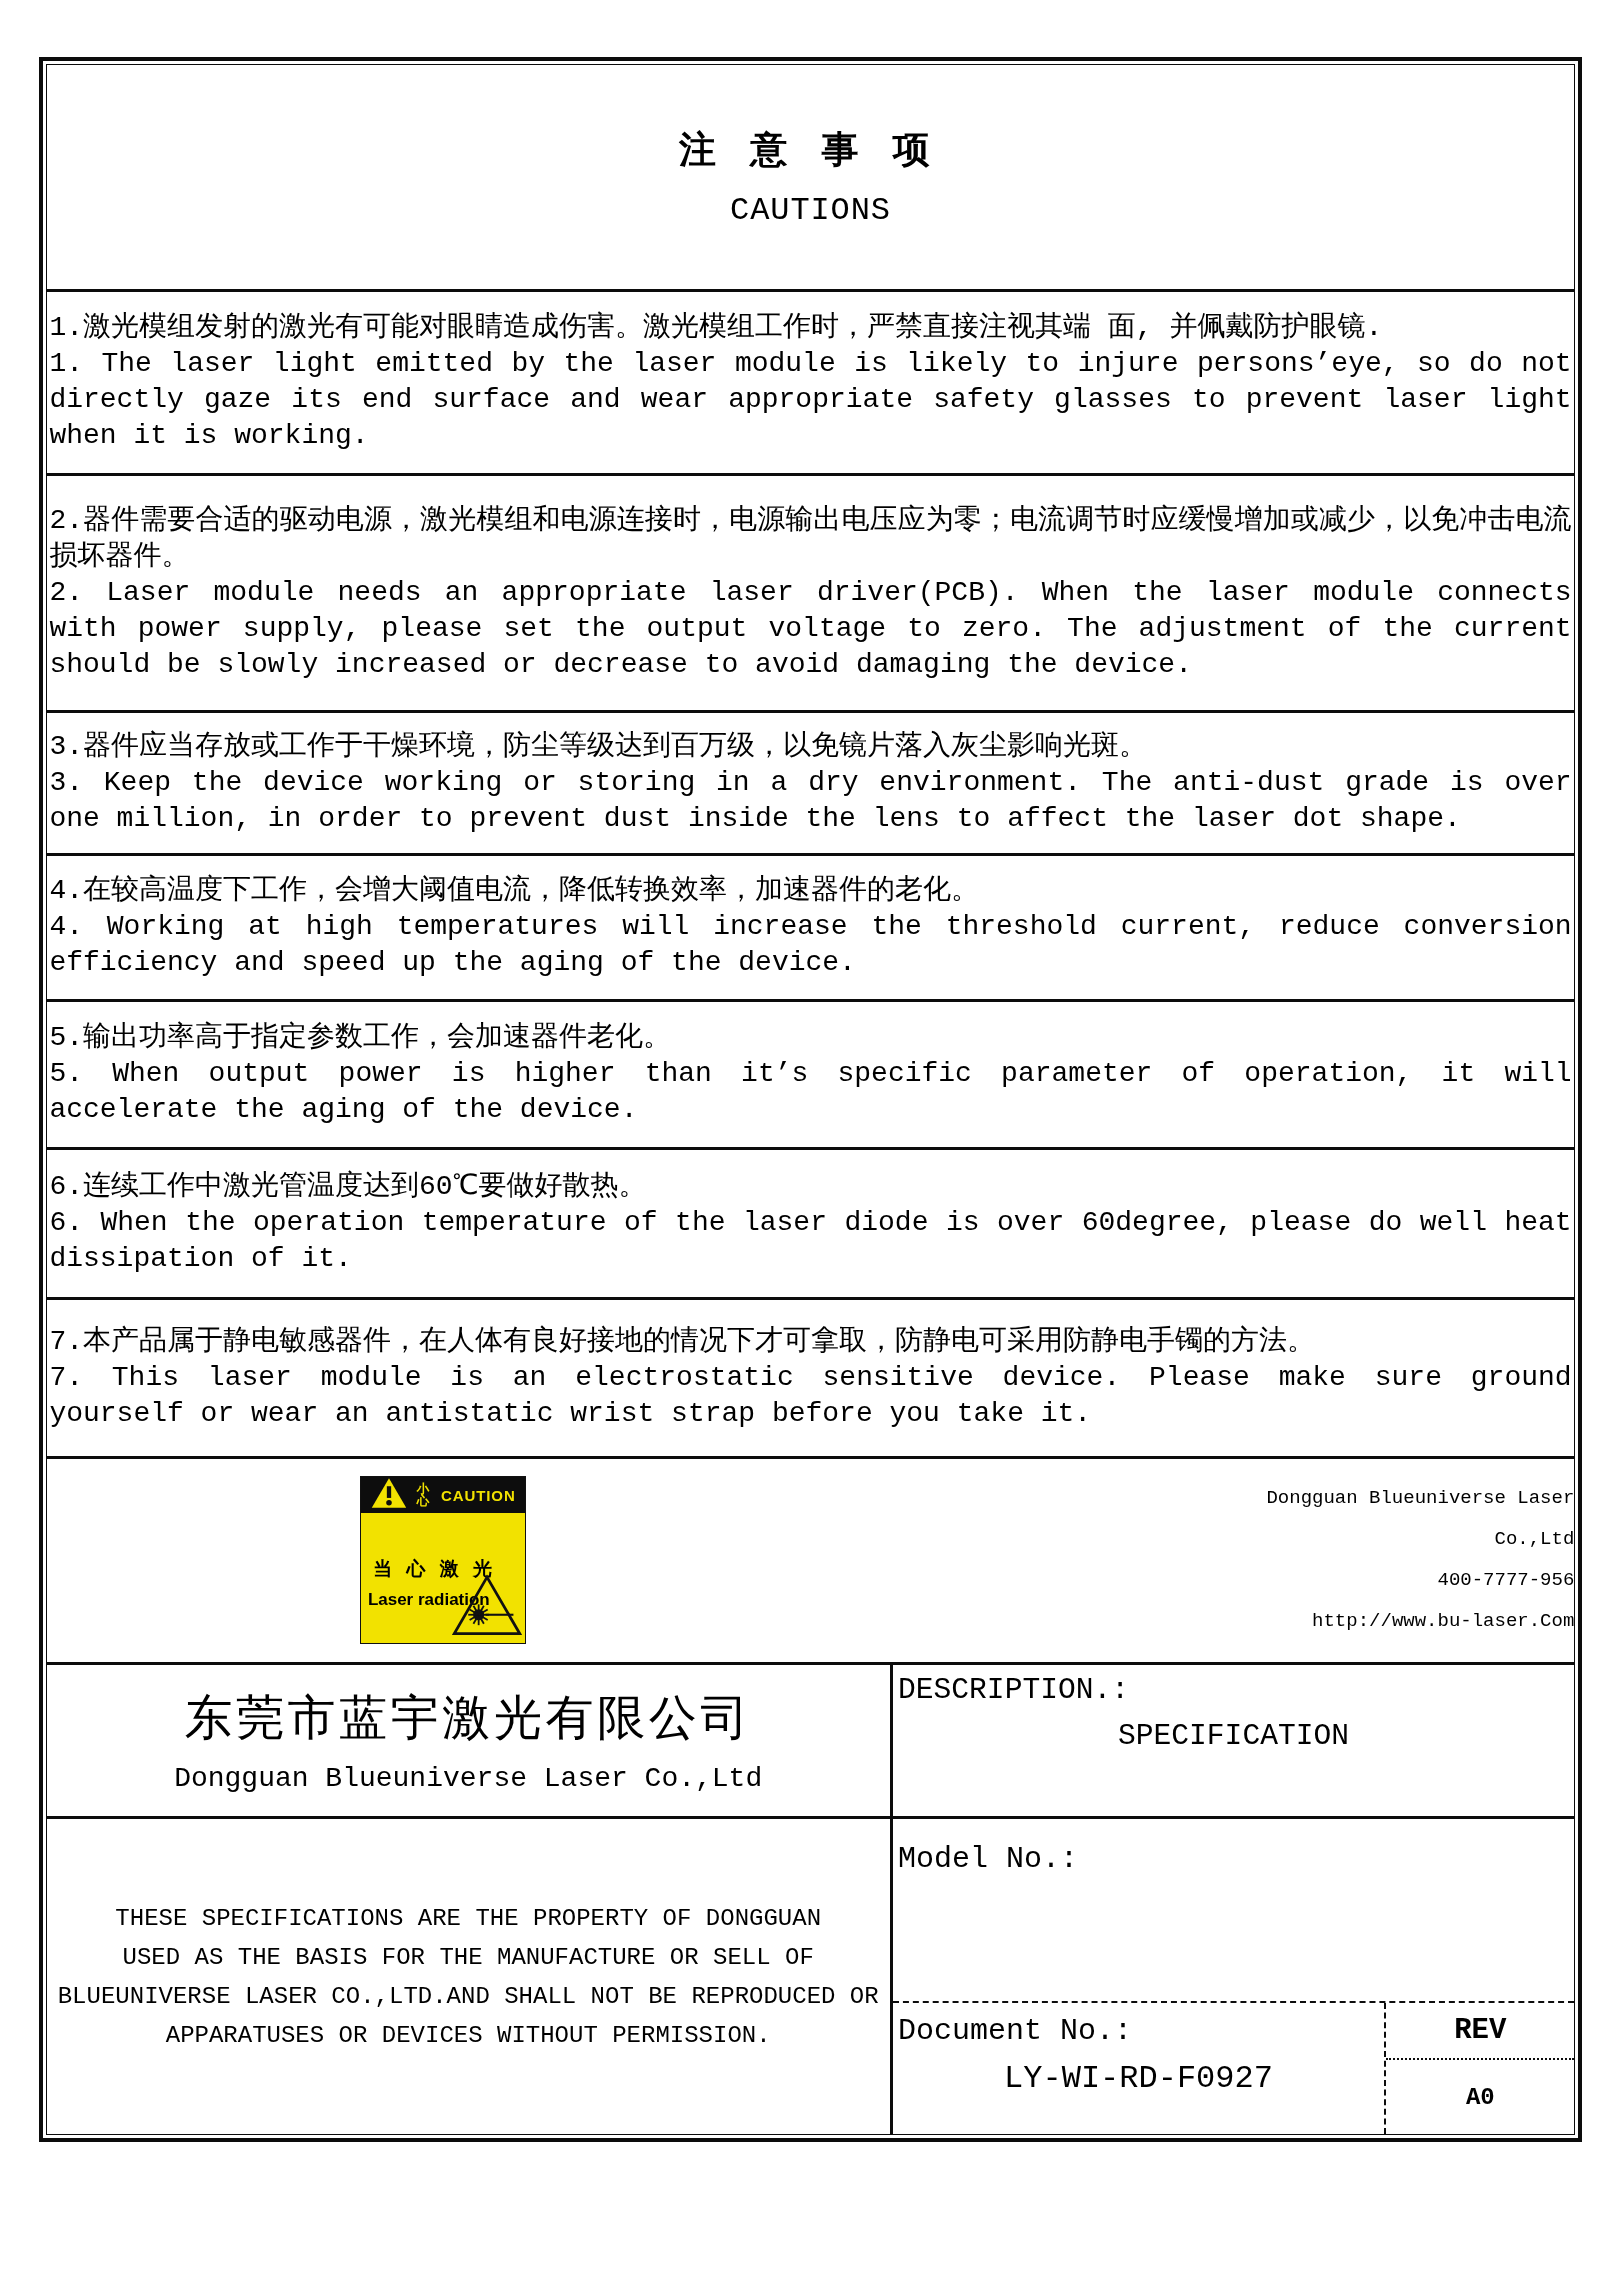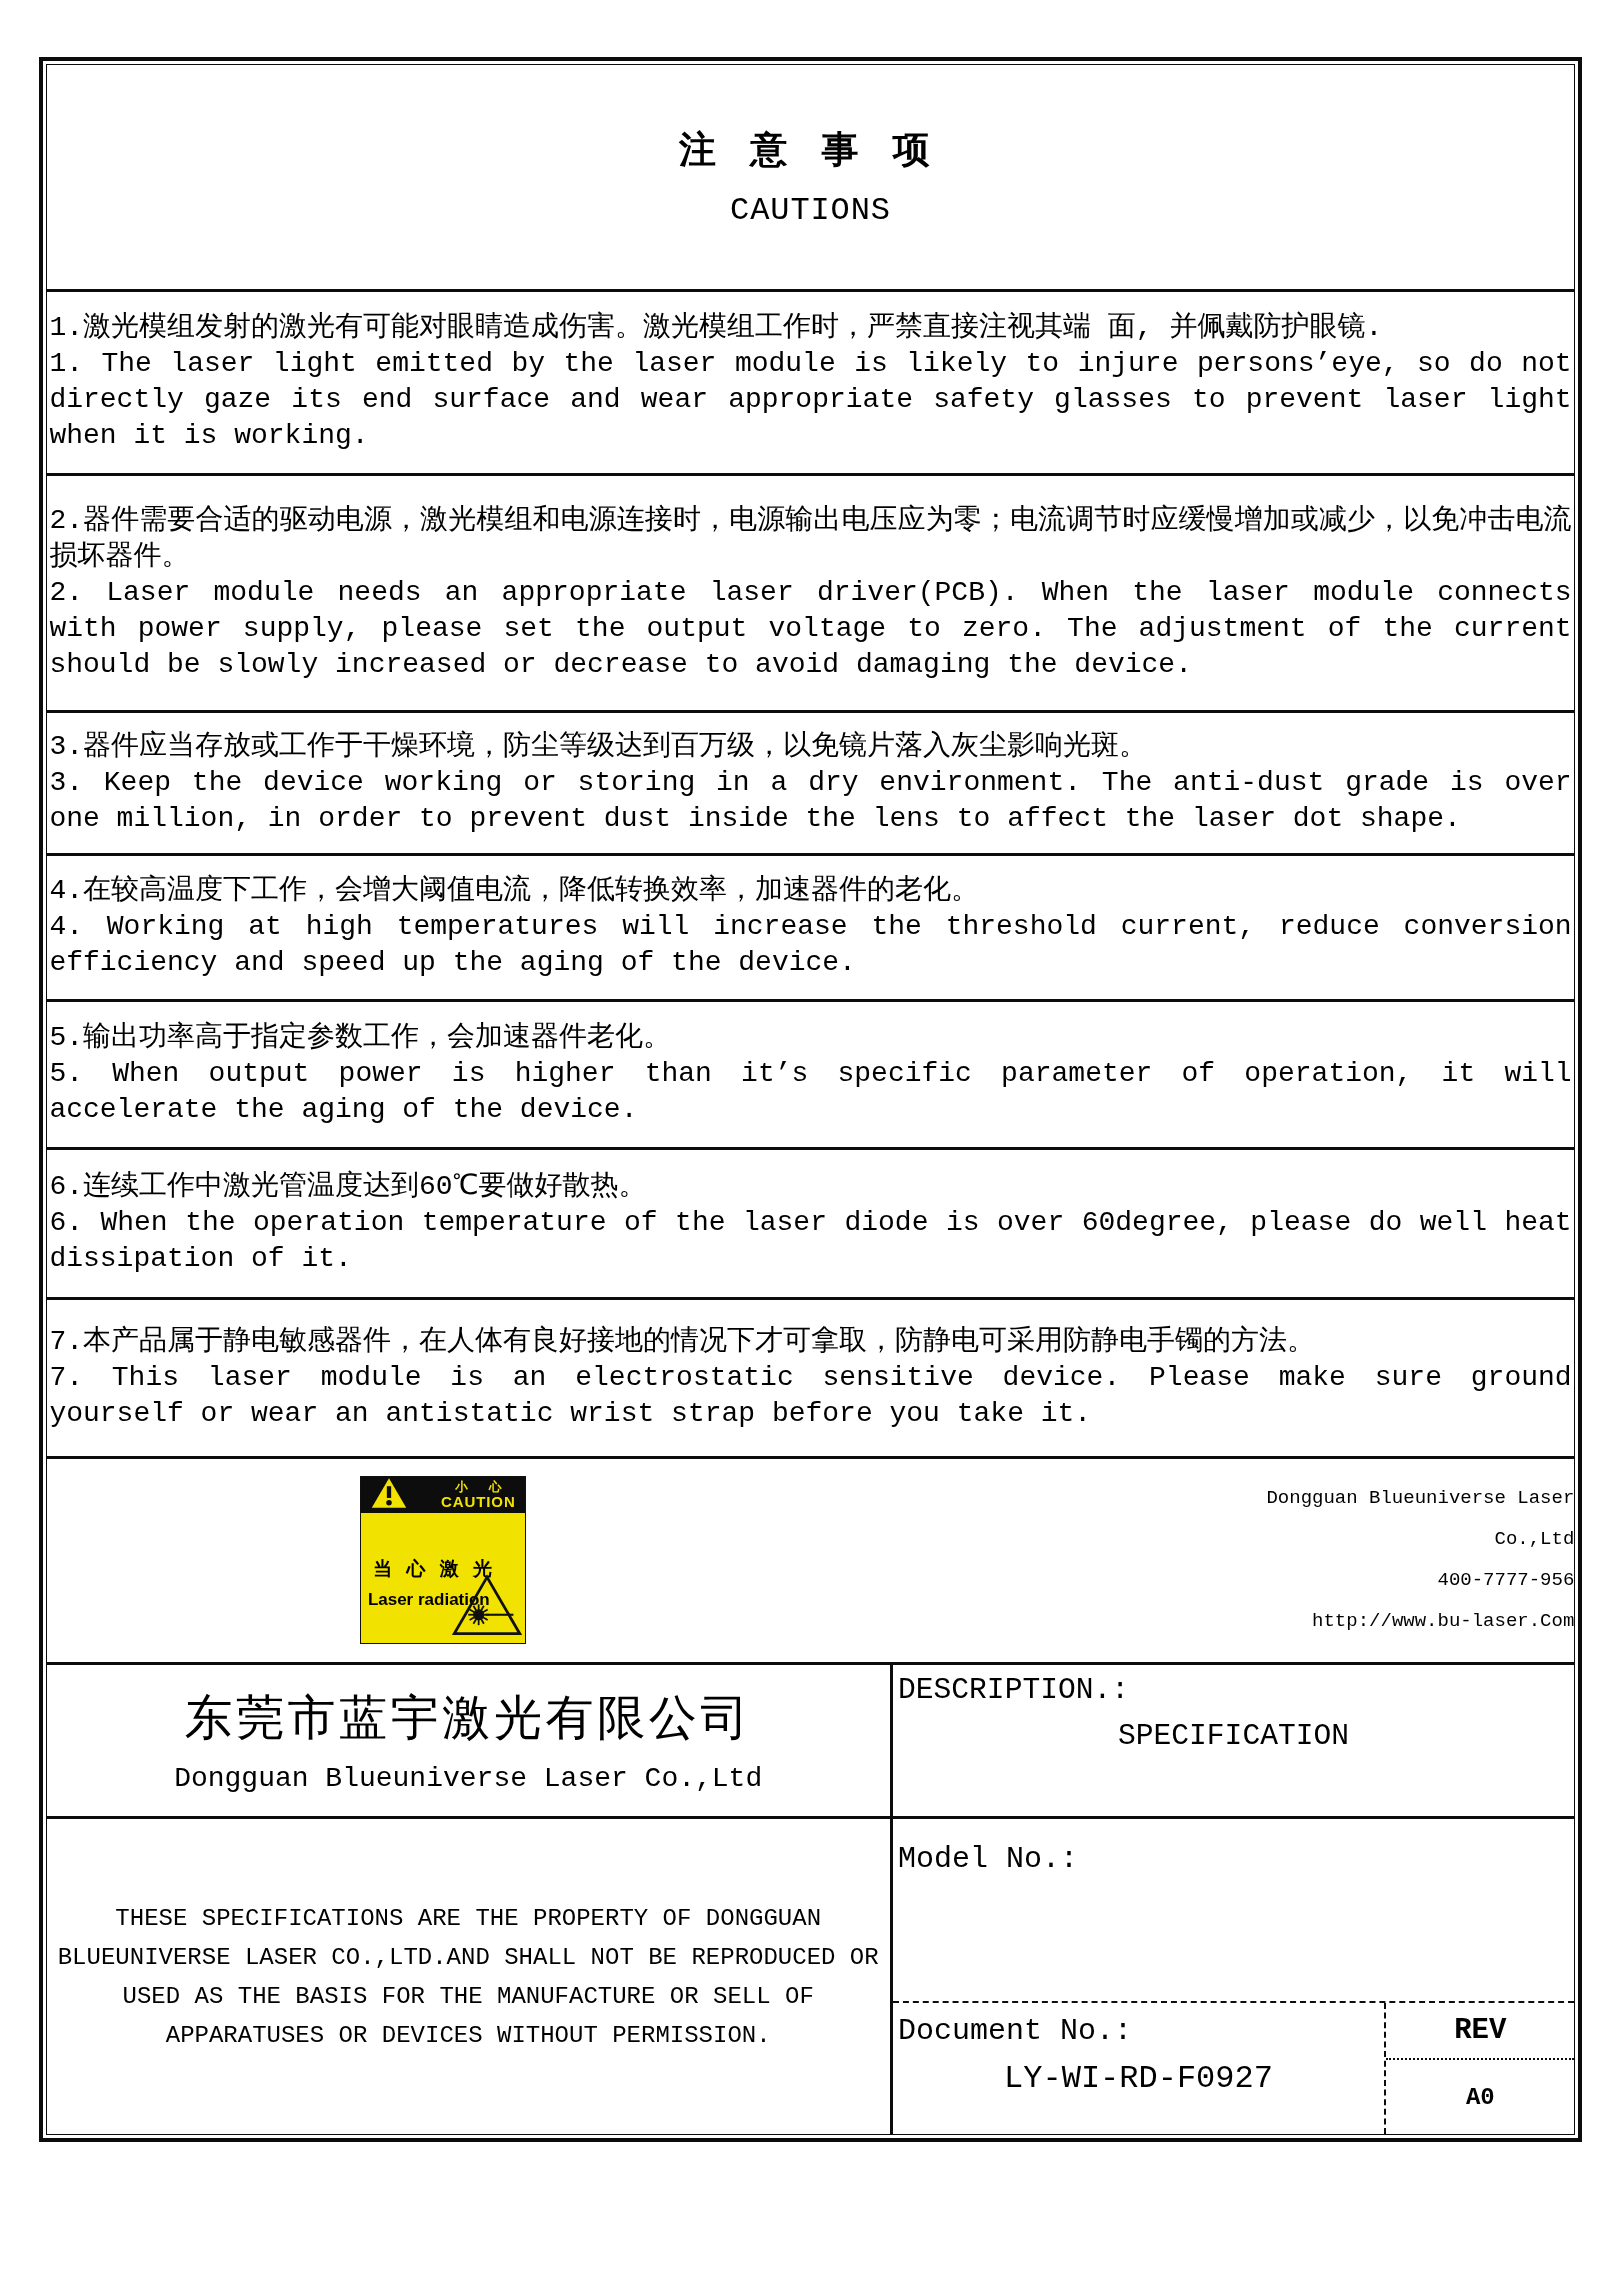--- a/index.html
+++ b/index.html
@@ -33,21 +33,21 @@
   .c-sec p{ font-size:28px; line-height:36px; text-align:justify; }
 
   
   .label-row{ flex:0 0 206px; display:flex; align-items:center; }
   .label-spacer{ width:313px; }
   .warn-label{
     width:166px; height:168px; background:#f2e200; border:1.8px solid #111;
     display:flex; flex-direction:column; position:relative; flex:0 0 auto;
   }
   .warn-head{ height:36px; background:#0d0d0d; display:flex; align-items:center; padding:0 9px; }
-  .warn-head-right{ margin-left:auto; display:flex; flex-direction:column; align-items:center; line-height:1; }
+  .warn-head-right{ margin-left:auto; display:flex; align-items:center; line-height:1; }
   .warn-xiaoxin{ color:#f2e200; font-size:12.5px; letter-spacing:9px; font-weight:bold;
                  font-family:"Liberation Sans","DejaVu Sans",sans-serif; padding-left:9px; }
   .warn-caution{ color:#f2e200; font-size:15px; font-weight:bold; letter-spacing:0.9px;
                  font-family:"Liberation Sans","DejaVu Sans",sans-serif; }
   .warn-body{ position:relative; flex:1; }
   .warn-cn{ position:absolute; left:12.5px; top:43px; font-size:19px; font-weight:bold; letter-spacing:4.5px;
             font-family:"Liberation Sans","DejaVu Sans",sans-serif; }
   .warn-en{ position:absolute; left:7.2px; top:77px; font-size:17px; font-weight:600;
             font-family:"Liberation Sans","DejaVu Sans",sans-serif; }
   .laser-sym{ position:absolute; right:2.7px; bottom:1.8px; }
@@ -186,22 +186,22 @@
       </div>
       <div class="desc-cell">
         <div class="desc-label">DESCRIPTION.:</div>
         <div class="desc-en">SPECIFICATION</div>
       </div>
     </div>
 
     <div class="sec bottom-row">
       <div class="legal-cell">
         <p>THESE SPECIFICATIONS ARE THE PROPERTY OF DONGGUAN</p>
+        <p>USED AS THE BASIS FOR THE MANUFACTURE OR SELL OF</p>
         <p>BLUEUNIVERSE LASER CO.,LTD.AND SHALL NOT BE REPRODUCED OR</p>
-        <p>USED AS THE BASIS FOR THE MANUFACTURE OR SELL OF</p>
         <p>APPARATUSES OR DEVICES WITHOUT PERMISSION.</p>
       </div>
       <div class="mdl-cell">
         <div class="model-box">
           <div class="model-label">Model No.:</div>
         </div>
         <div class="doc-row">
           <div class="doc-box">
             <div class="doc-label">Document No.:</div>
             <div class="doc-value">LY-WI-RD-F0927</div>

